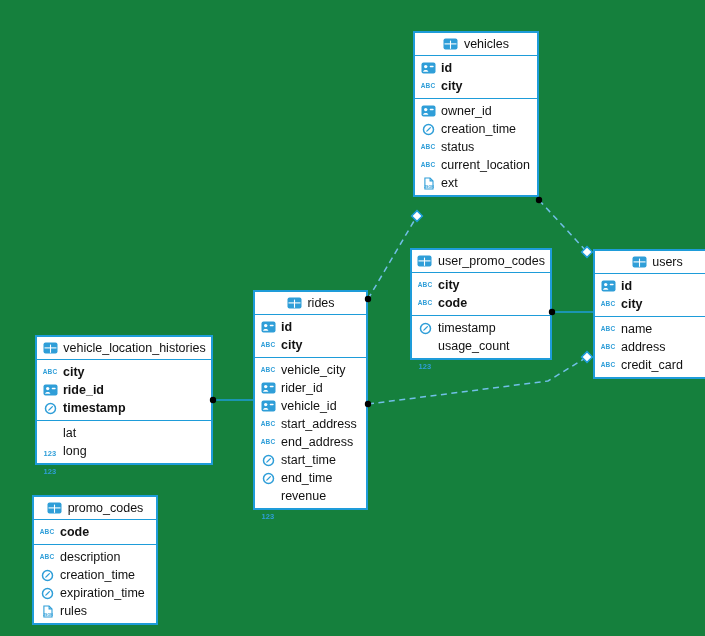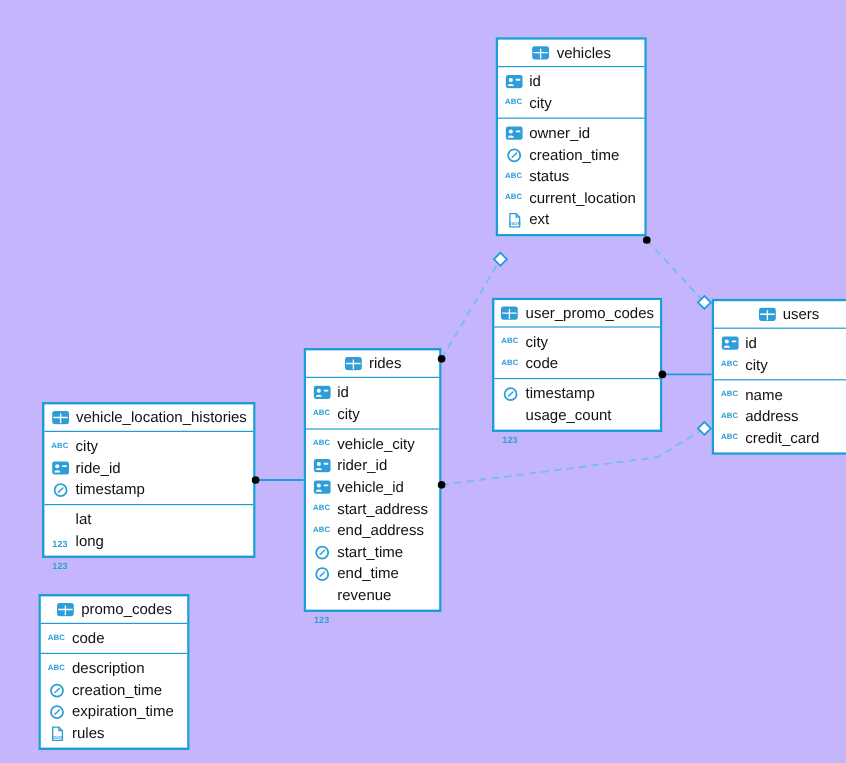--- a/index.html
+++ b/index.html
@@ -1,25 +1,25 @@
 <!DOCTYPE html>
 <html><head>
 <meta charset="utf-8">
 <style>
   html,body{margin:0;padding:0;background:#ffffff;}
-  .canvas{position:relative;width:705px;height:636px;background:#c4b5fd;overflow:hidden;
+  .canvas{position:relative;width:705px;height:636px;background:#15803d;overflow:hidden;
           font-family:"Liberation Sans",sans-serif;}
   .tbl{position:absolute;background:#ffffff;border:2px solid #1e9cd9;box-sizing:border-box;z-index:1;}
   .thead{height:22px;display:flex;align-items:center;justify-content:center;gap:5px;
          border-bottom:1.5px solid #1e9cd9;font-size:12.5px;color:#111;white-space:nowrap;overflow:hidden;}
   .sec{padding:3px 0;}
   .sec.keys{border-bottom:1.5px solid #1e9cd9;}
   .row{height:18px;display:flex;align-items:center;padding:0 5px;gap:5px;font-size:12.5px;
        color:#111;white-space:nowrap;}
-  .row.key .fn{font-weight:normal;}
+  .row.key .fn{font-weight:bold;}
   .fi{width:16px;flex:0 0 16px;display:flex;align-items:center;justify-content:center;}
   .tx{color:#2f9ed8;font-weight:800;font-size:6.5px;letter-spacing:.1px;line-height:1;}
   .tx.n{font-size:7.5px;font-weight:700;margin-top:42px;}
   .i-bg{fill:#2f9ed8;}
   .i-fg{fill:#ffffff;}
   .i-ln{stroke:#ffffff;stroke-width:1.1;}
   .i-st{stroke:#2f9ed8;fill:none;}
   .i-txt{fill:#2f9ed8;font-weight:bold;font-family:"Liberation Sans",sans-serif;}
   #wires{position:absolute;left:0;top:0;z-index:5;pointer-events:none;}
   .conn{fill:none;stroke-width:1.5px;}

